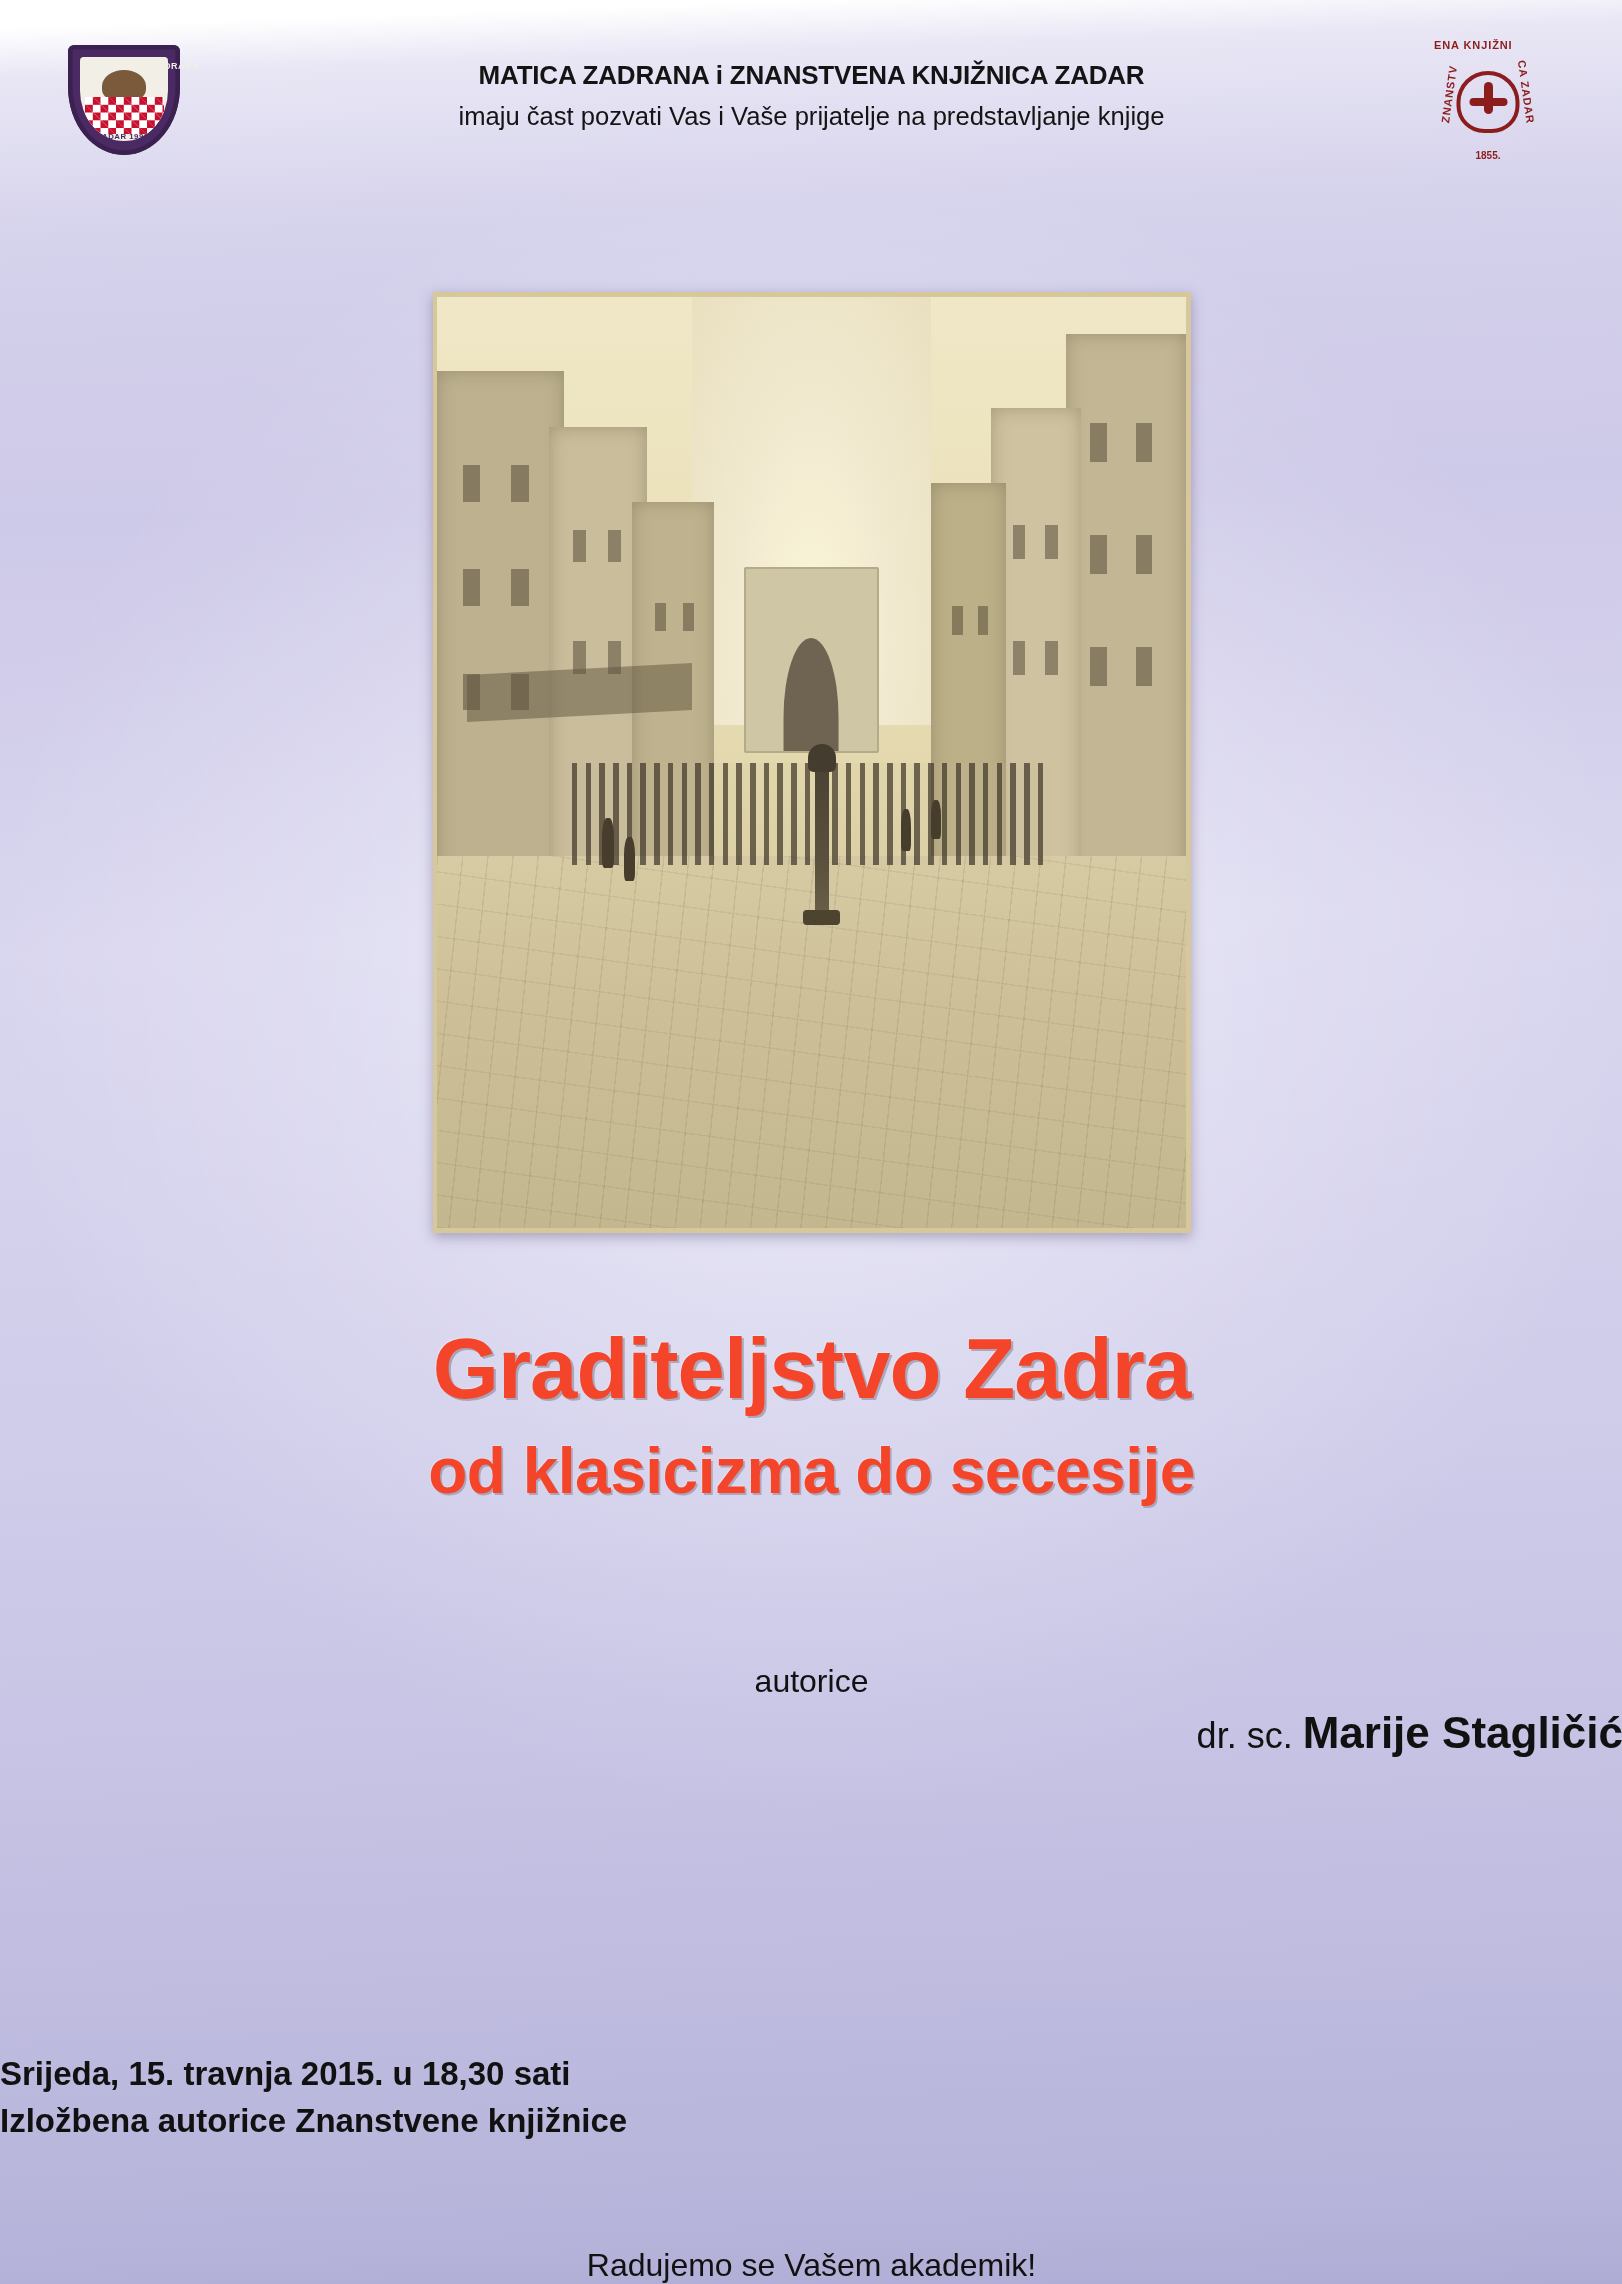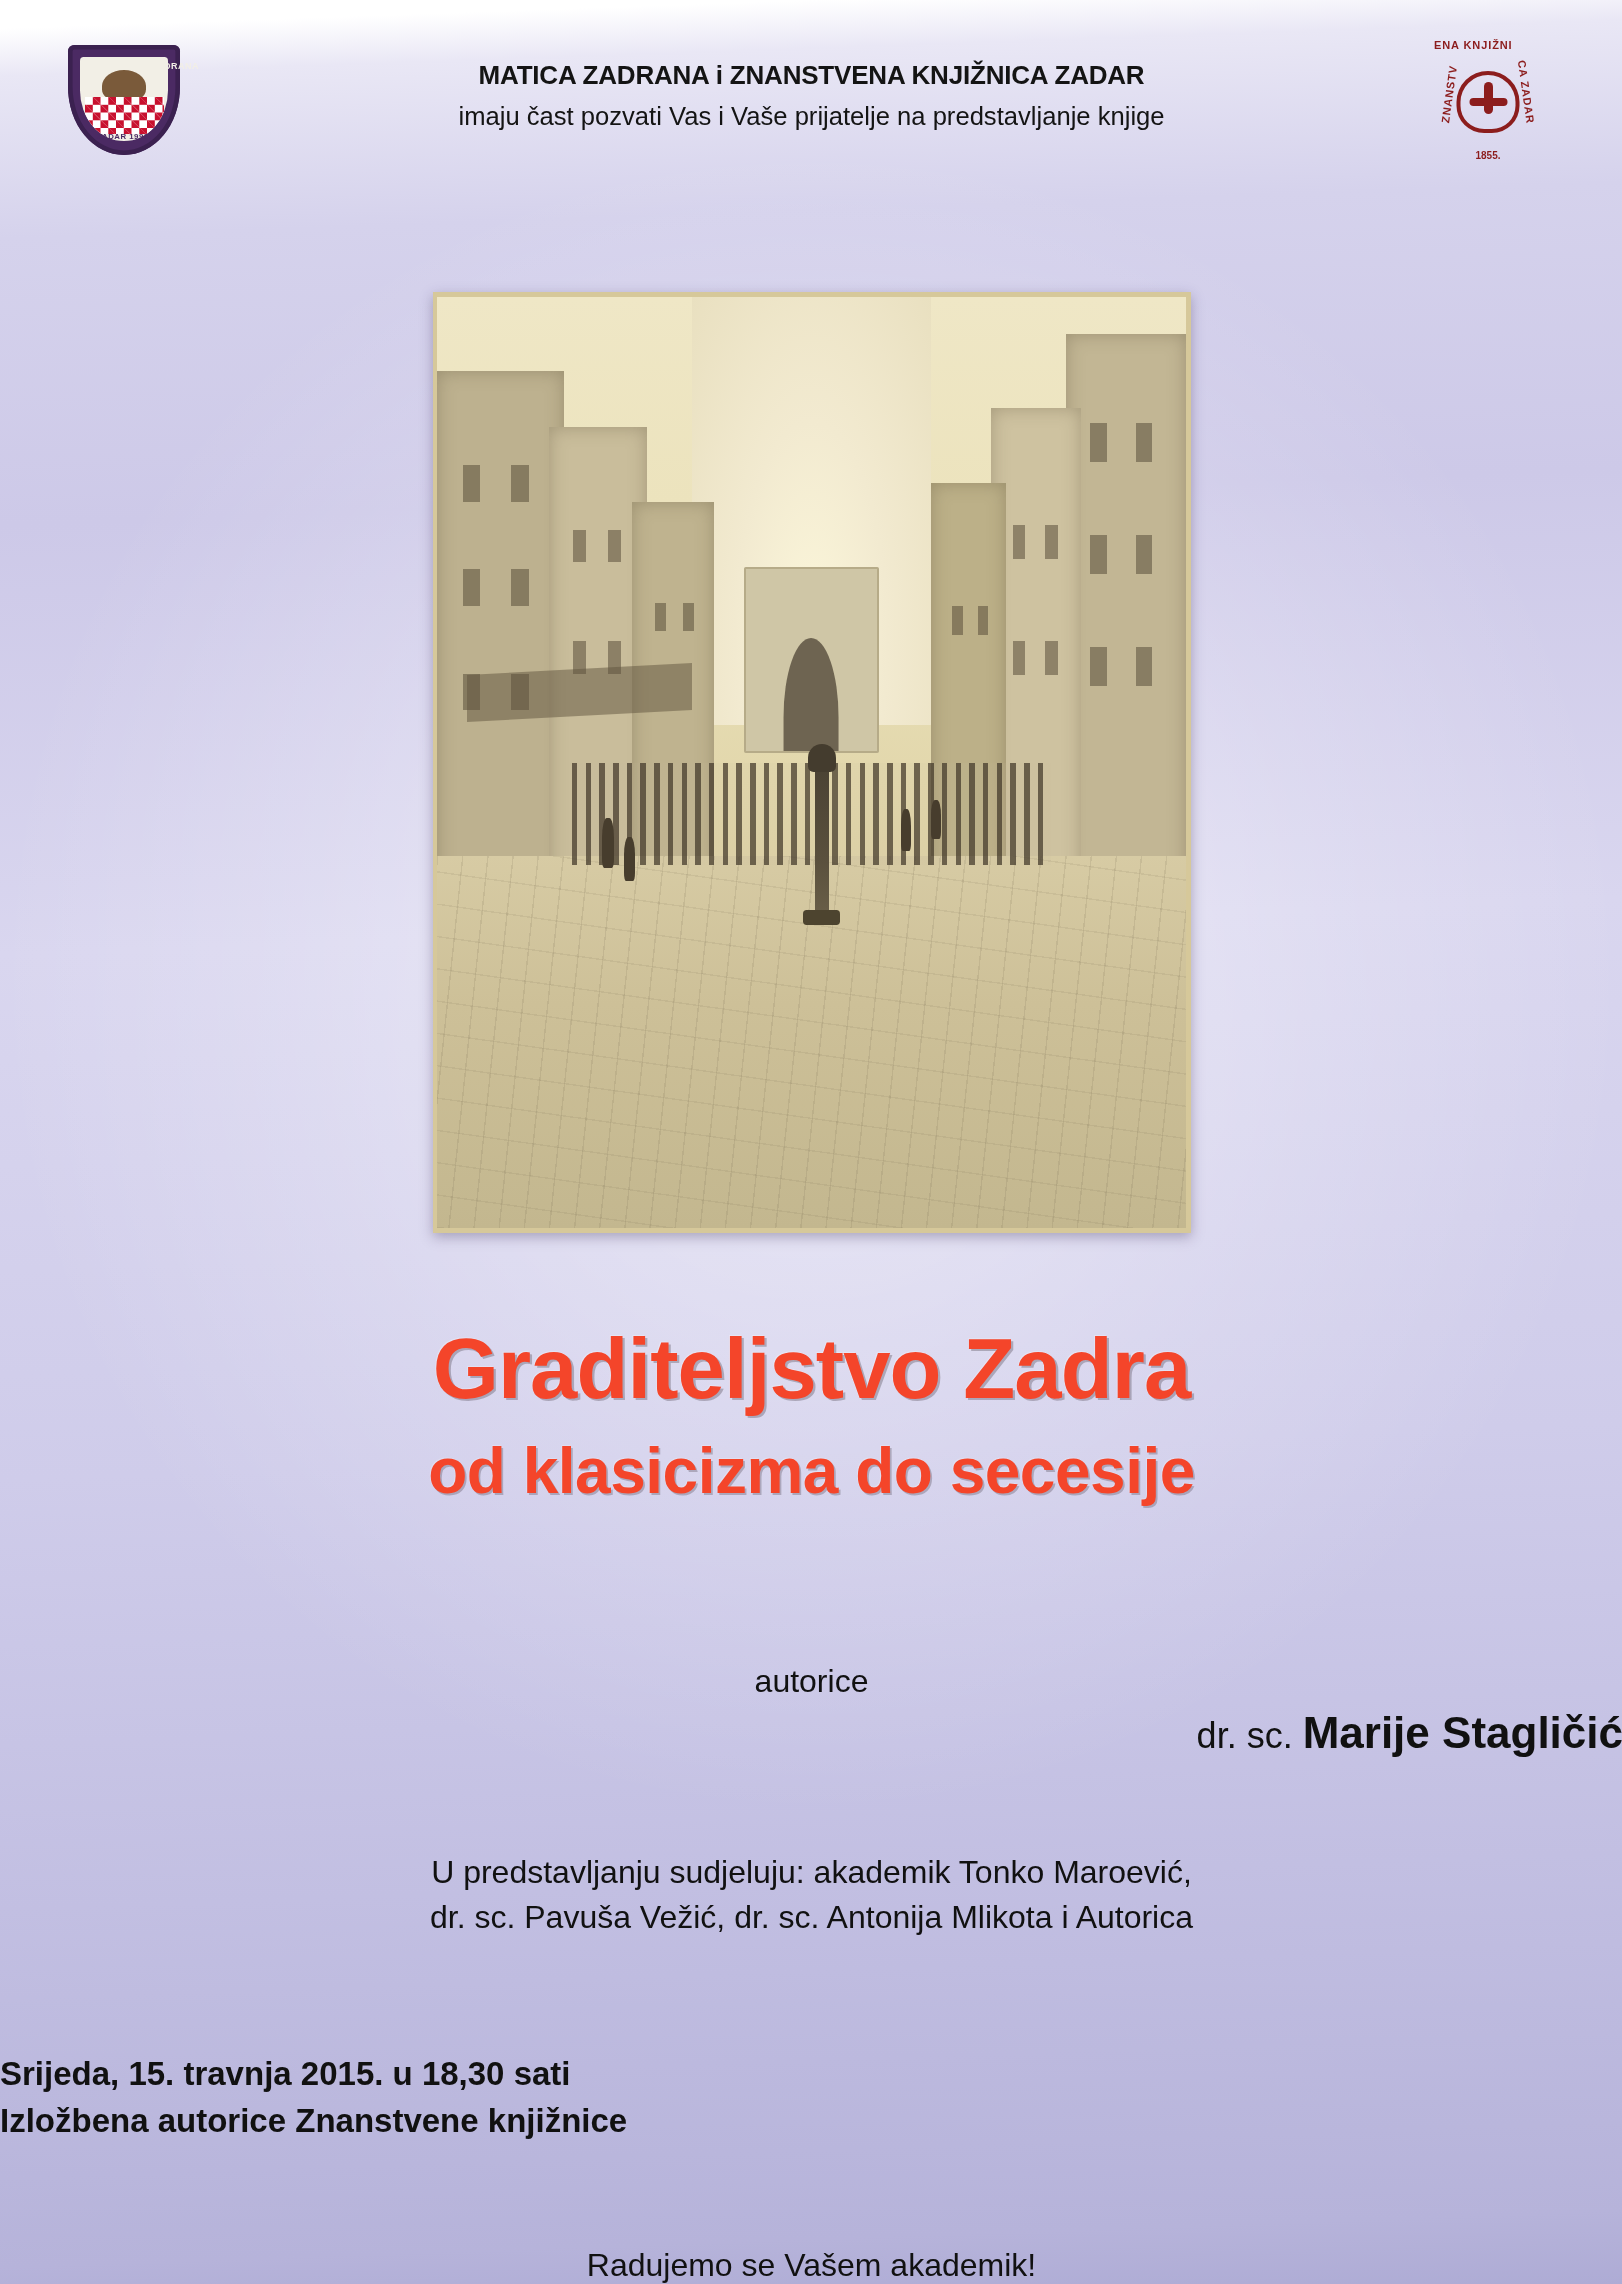--- a/index.html
+++ b/index.html
@@ -450,24 +450,20 @@
   </div>
 
   <div class="title-main">Graditeljstvo Zadra</div>
   <div class="title-sub">od klasicizma do secesije</div>
 
   <div class="author-label">autorice</div>
   <div class="author-name">
     <span>dr. sc. </span><span class="bold">Marije Stagličić</span>
   </div>
 
-  <div class="participants">
-    <div class="nowrap">U predstavljanju sudjeluju: akademik Tonko Maroević,</div>
-    <div class="nowrap">dr. sc. Pavuša Vežić, dr. sc. Antonija Mlikota i Autorica</div>
-  </div>
 
   <div class="event-info">
     <div class="nowrap">Srijeda, 15. travnja 2015. u 18,30 sati</div>
     <div class="nowrap">Izložbena autorice Znanstvene knjižnice</div>
   </div>
 
   <div class="closing">Radujemo se Vašem akademik!</div>
 
 </div>
 

